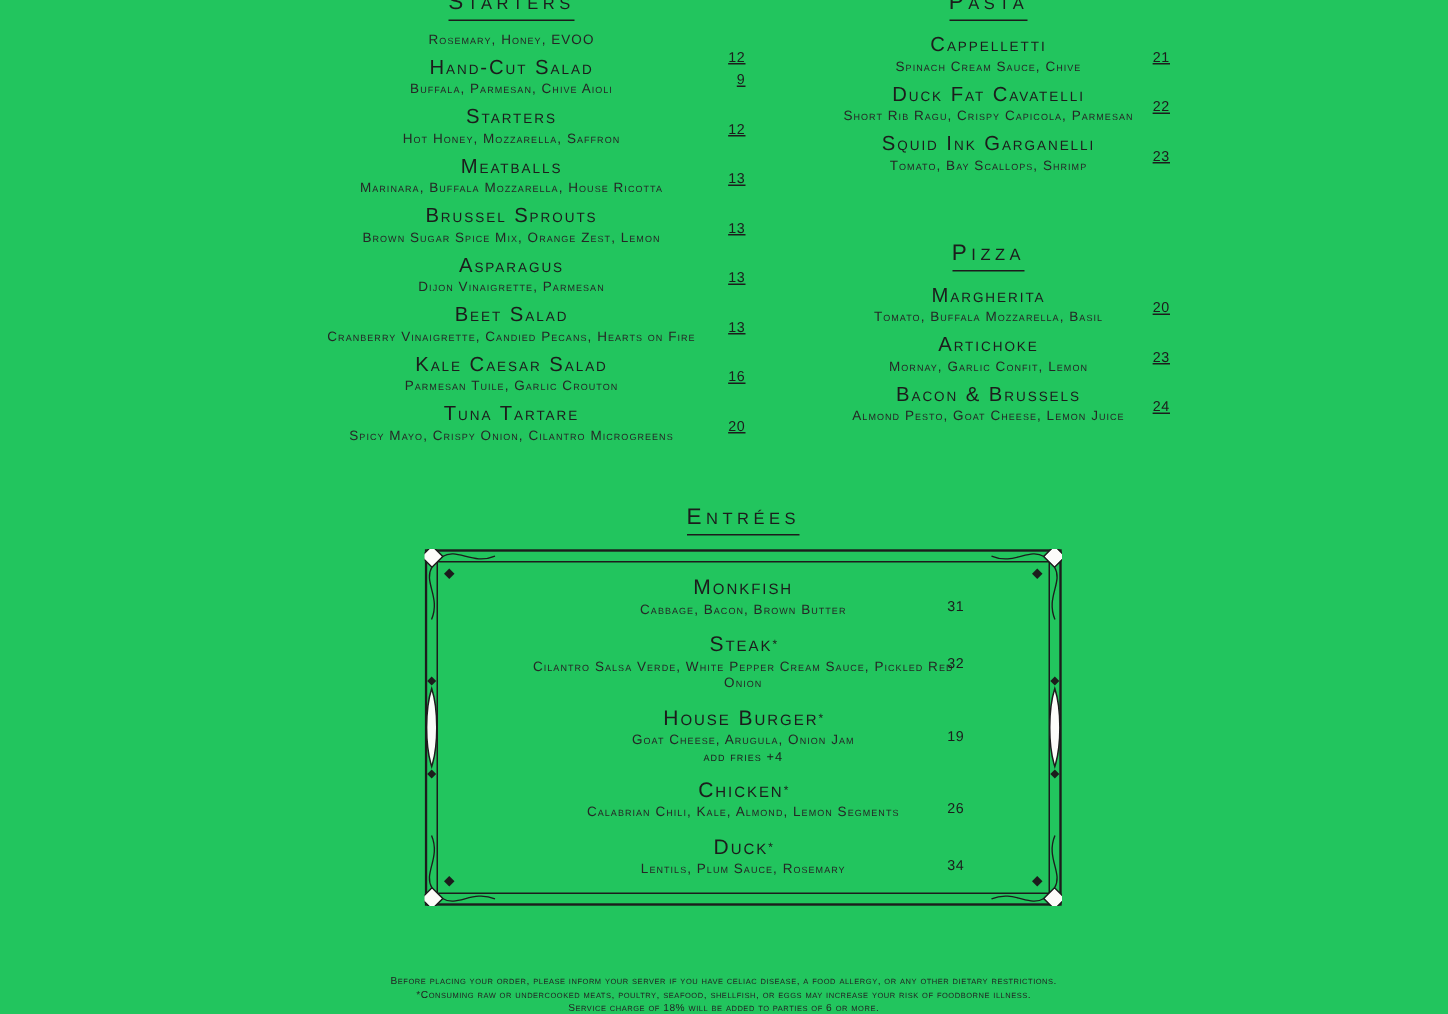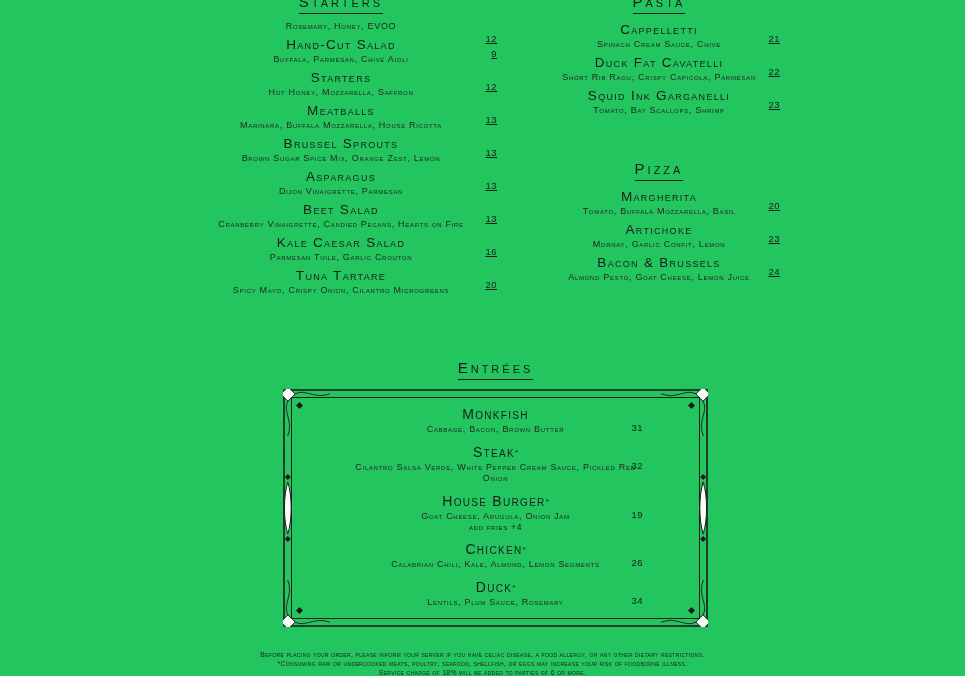--- a/index.html
+++ b/index.html
@@ -43,21 +43,21 @@
     letter-spacing:0.7px;
     font-variant:small-caps;
     color:#262626;
   }
   .iprice {
     position:absolute; right:0; top:12px;
     font-size:9.5px; letter-spacing:0.5px;text-decoration:underline;
   }
 
   
-  .entrees { position:absolute; left:283px; top:359px; width:425px; }
+  .entrees { position:absolute; left:283px; top:336px; width:425px; }
   .frame-box { position:relative; width:425px; height:238px; margin-top:9px; }
   .frame-svg { position:absolute; left:0; top:0; }
   .eitems { position:relative; padding-top:17px; }
   .eitem { position:relative; margin-bottom:8px; }
   .eitem .iname { font-size:14px; }
   .eitem .idesc {
     display:block; white-space:normal;
     text-align:center; max-width:300px;
     margin:1px auto 0; line-height:11.5px;
   }

